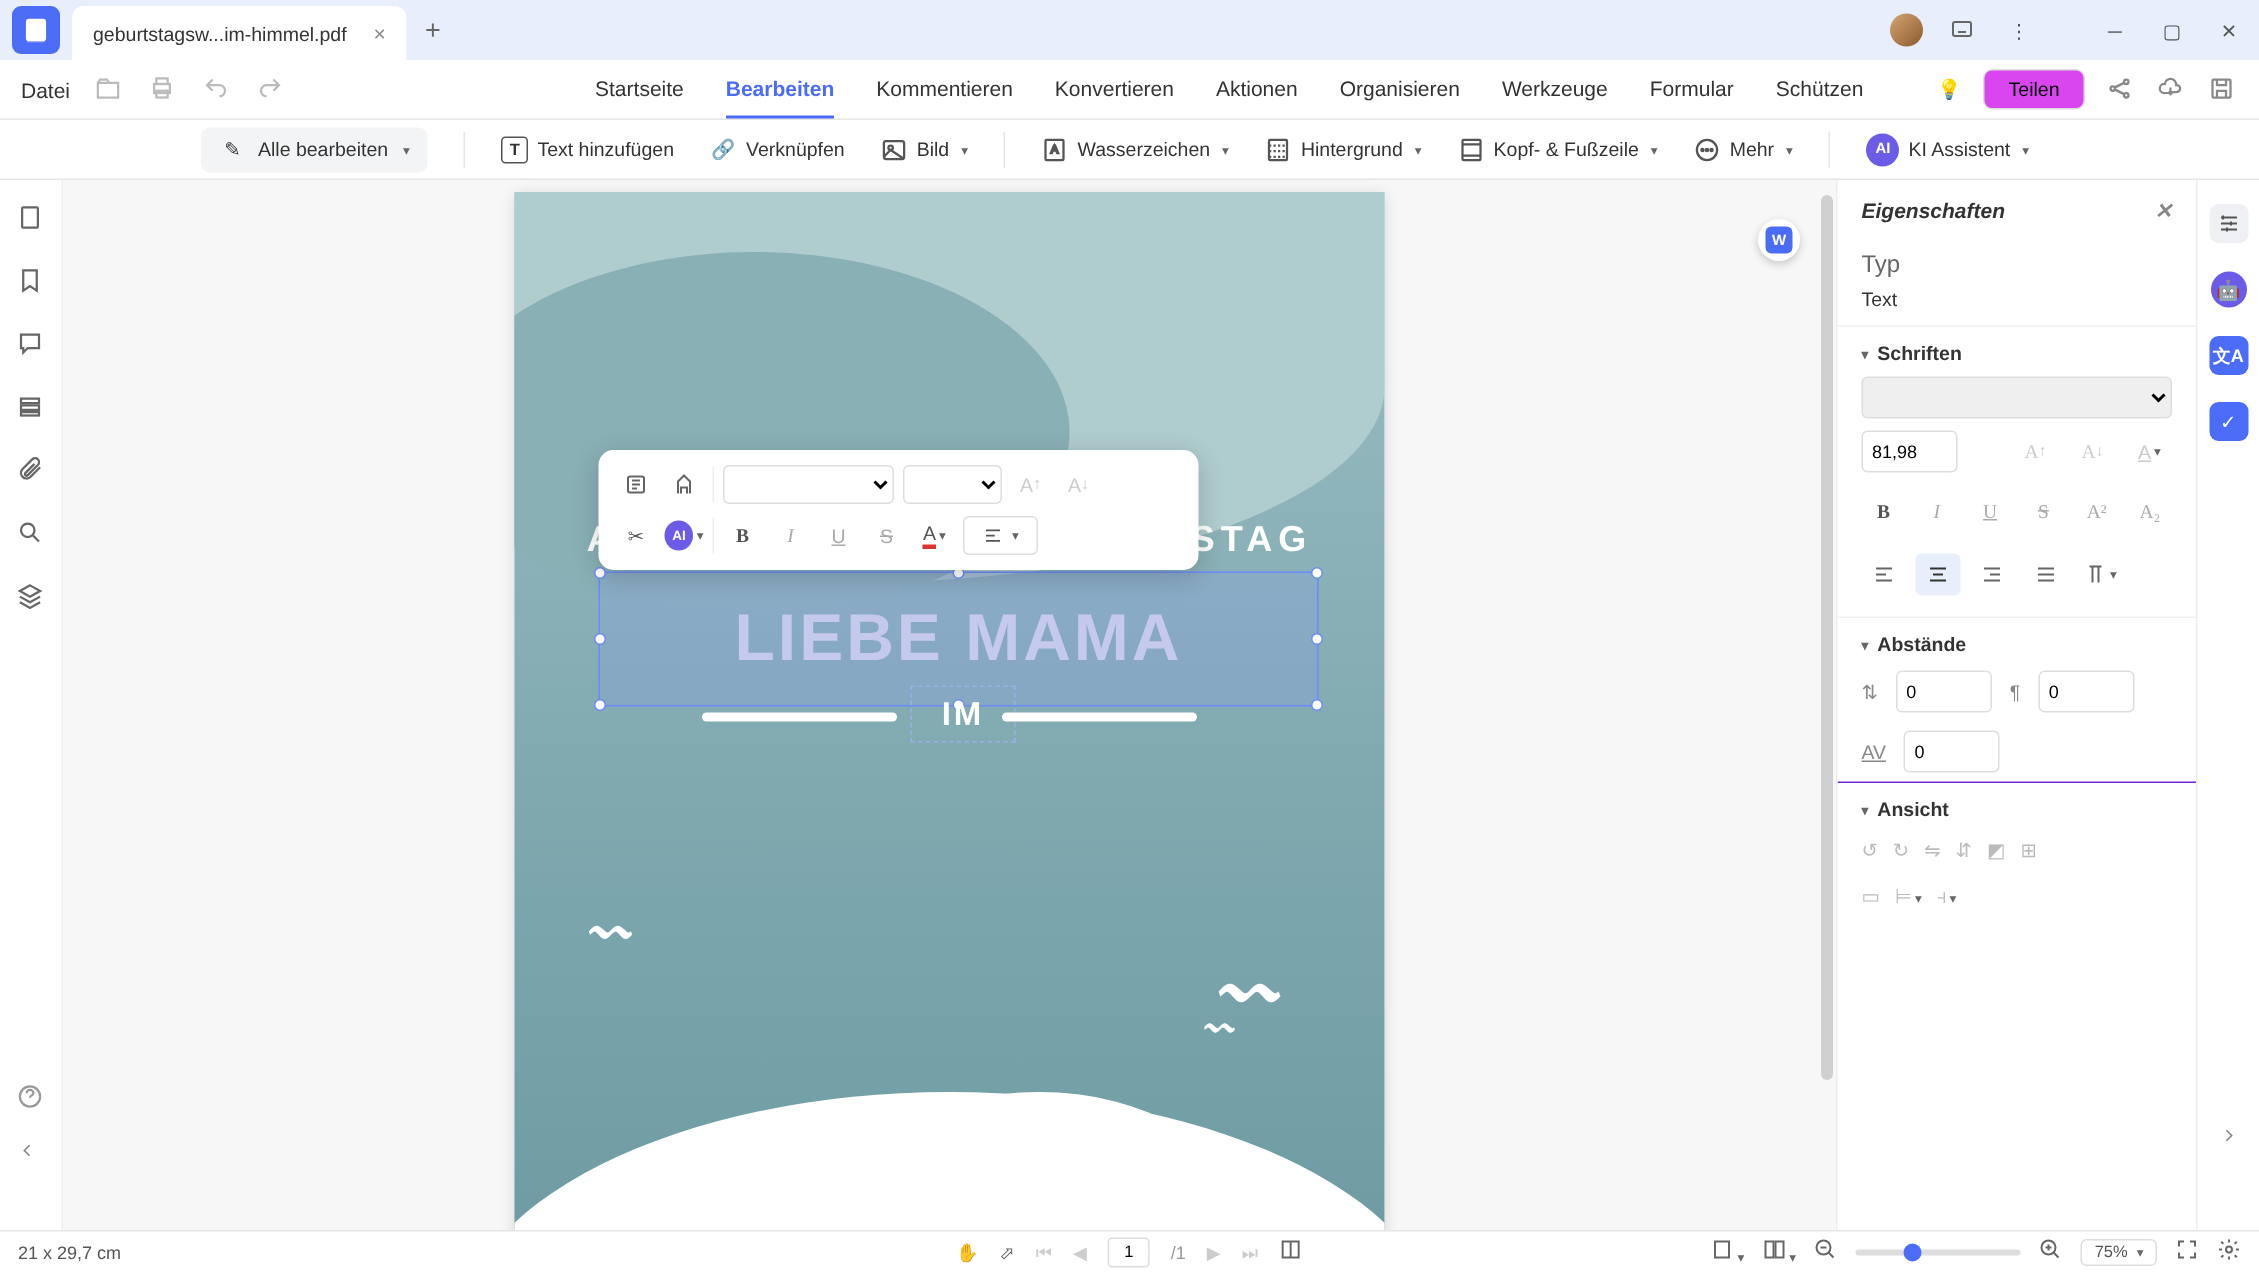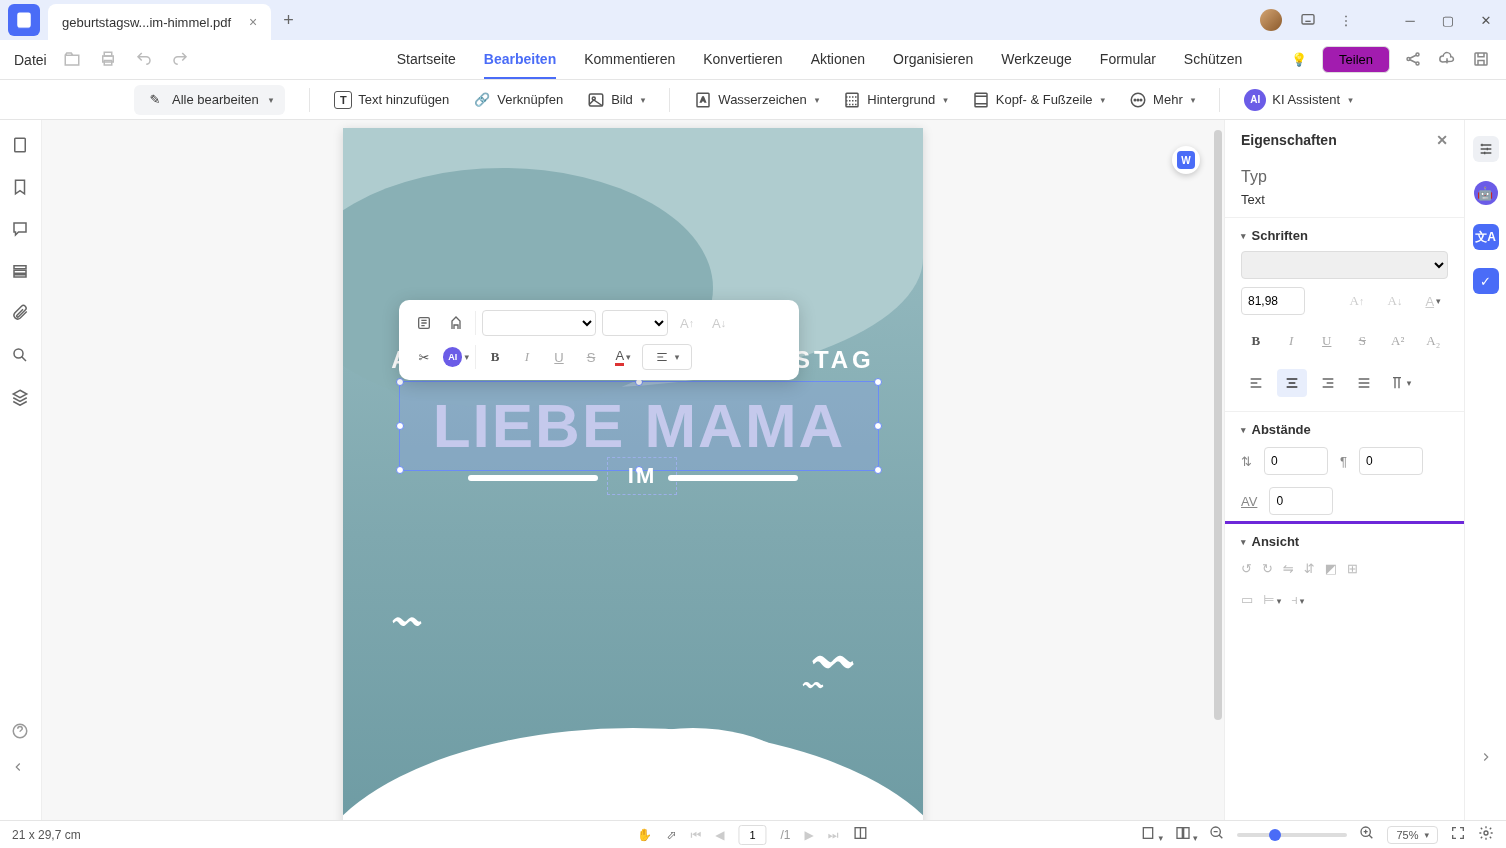--- a/index.html
+++ b/index.html
@@ -13,56 +13,56 @@
 .title-right { margin-left:auto; display:flex; align-items:center; gap:14px; }
 .avatar { width:22px; height:22px; border-radius:50%; background:linear-gradient(135deg,#d4a574,#8b5a2b); }
 .win-btn { width:24px; height:24px; display:flex; align-items:center; justify-content:center; color:#555; }
 .menubar { height:40px; border-bottom:1px solid #e5e5e5; display:flex; align-items:center; padding:0 14px; gap:6px; }
 .menu-left { display:flex; align-items:center; gap:16px; }
 .menu-ic { width:20px; height:20px; color:#999; }
 .menu-tabs { display:flex; gap:28px; margin-left:200px; }
 .menu-tab { color:#333; padding:10px 0; font-size:14px; cursor:pointer; }
 .menu-tab.active { color:#4a6cf7; border-bottom:2px solid #4a6cf7; font-weight:600; }
 .menu-right { margin-left:auto; display:flex; align-items:center; gap:14px; }
-.share-btn { border:1px solid #ddd; border-radius:6px; padding:5px 16px; background:#a21caf; font-size:13px; }
+.share-btn { border:1px solid #ddd; border-radius:6px; padding:5px 16px; background:#d946ef; font-size:13px; }
 .toolbar { height:40px; border-bottom:1px solid #e5e5e5; display:flex; align-items:center; padding:0 14px; gap:24px; }
 .tool-main { background:#f3f4f6; border-radius:6px; padding:6px 12px; display:flex; align-items:center; gap:8px; margin-left:120px; }
 .tool-item { display:flex; align-items:center; gap:6px; font-size:13px; color:#333; cursor:pointer; }
 .tool-ic { width:18px; height:18px; display:flex; align-items:center; justify-content:center; }
 .chev { font-size:9px; color:#666; margin-left:2px; }
 .divider { width:1px; height:24px; background:#e5e5e5; }
 .ai-badge { background:#6b5ce7; color:#fff; border-radius:50%; width:22px; height:22px; display:flex; align-items:center; justify-content:center; font-size:10px; font-weight:700; }
 .main { display:flex; height:calc(100% - 148px); }
 .left-rail { width:42px; border-right:1px solid #eee; display:flex; flex-direction:column; align-items:center; padding-top:16px; gap:22px; }
 .rail-ic { width:20px; height:20px; color:#555; cursor:pointer; }
 .left-rail .bottom { margin-top:auto; margin-bottom:40px; display:flex; flex-direction:column; gap:18px; align-items:center; }
 .canvas-area { flex:1; background:#f7f7f7; position:relative; overflow:hidden; display:flex; justify-content:center; padding-top:8px; }
 .page { width:580px; height:740px; background:linear-gradient(180deg,#9bbfc4 0%,#7fa8af 55%,#6c9aa2 100%); position:relative; box-shadow:0 2px 10px rgba(0,0,0,.15); overflow:hidden; }
 .wave1 { position:absolute; top:0; left:0; right:0; height:260px; background:#afcccf; border-radius:0 0 60% 40% / 0 0 50% 30%; }
 .wave2 { position:absolute; top:40px; left:-50px; width:420px; height:240px; background:#89b0b5; border-radius:50%; }
 .cloud { position:absolute; bottom:-60px; left:-40px; right:-40px; height:200px; background:#fff; border-radius:60% 60% 0 0 / 100% 100% 0 0; }
 .cloud2 { position:absolute; bottom:-20px; left:220px; width:260px; height:160px; background:#fff; border-radius:50%; }
 .bird { position:absolute; color:#fff; font-size:28px; }
 .txt1 { position:absolute; top:218px; left:0; right:0; text-align:center; color:#fff; font-weight:700; font-size:24px; letter-spacing:4px; }
 .txt2-box { position:absolute; top:253px; left:56px; width:480px; height:90px; border:1px solid #6b8bf7; background:rgba(140,160,230,.3); }
-.txt2 { color:#c5c9ec; font-weight:800; font-size:62px; text-align:center; letter-spacing:2px; line-height:88px; }
+.txt2 { color:#c5c9ec; font-weight:800; font-size:44px; text-align:center; letter-spacing:2px; line-height:88px; }
 .handle { position:absolute; width:8px; height:8px; background:#fff; border:1px solid #6b8bf7; border-radius:50%; }
 .txt3-box { position:absolute; top:329px; left:264px; width:70px; height:38px; border:1px dashed #9cb0e8; text-align:center; color:#fff; font-weight:700; font-size:22px; line-height:36px; letter-spacing:2px; }
 .rule { position:absolute; top:347px; height:6px; background:#fff; border-radius:3px; }
 .txt4-box { position:absolute; top:370px; left:142px; width:300px; height:86px; border:1px dashed #9cb0e8; text-align:center; color:#fff; font-weight:800; font-size:58px; line-height:84px; }
 .float-toolbar { position:absolute; top:172px; left:56px; width:400px; background:#fff; border-radius:10px; box-shadow:0 4px 18px rgba(0,0,0,.18); padding:6px; }
 .ft-row { display:flex; align-items:center; gap:6px; padding:4px 6px; }
 .ft-ic { width:26px; height:26px; display:flex; align-items:center; justify-content:center; color:#555; border-radius:4px; cursor:pointer; }
 .ft-sel { border:1px solid #ddd; border-radius:4px; height:26px; background:#fff; }
 .ft-vdiv { width:1px; height:24px; background:#eee; }
 .badge-w { position:absolute; top:26px; right:24px; width:28px; height:28px; background:#fff; border-radius:50%; box-shadow:0 2px 6px rgba(0,0,0,.2); display:flex; align-items:center; justify-content:center; }
 .badge-w-inner { width:18px; height:18px; background:#4a6cf7; border-radius:4px; color:#fff; font-size:10px; font-weight:700; display:flex; align-items:center; justify-content:center; }
 .scroll-v { position:absolute; right:2px; top:10px; width:8px; height:590px; background:#d0d0d0; border-radius:4px; }
 .props { width:240px; border-left:1px solid #eee; padding:0; overflow-y:auto; }
-.props-hd { display:flex; align-items:center; justify-content:space-between; padding:12px 16px 8px; font-weight:600; font-size:14px; }
+.props-hd { display:flex; align-items:center; justify-content:space-between; padding:12px 16px 8px; font-weight:600; font-size:14px;font-style:italic; }
 .props-sec { padding:6px 16px 10px; border-bottom:1px solid #f0f0f0; }
 .props-lbl { font-size:16px; color:#666; margin:6px 0; }
 .sec-hd { display:flex; align-items:center; gap:6px; font-size:13px; font-weight:600; color:#333; padding:10px 16px 4px; }
 .sec-hd .tri { font-size:9px; color:#666; }
 .font-sel { width:100%; height:28px; border:1px solid #ddd; border-radius:4px; margin:4px 0 8px; }
 .size-row { display:flex; align-items:center; gap:8px; padding:0 16px 8px; }
 .size-inp { width:64px; height:28px; border:1px solid #ddd; border-radius:4px; padding:0 6px; font-size:12px; }
 .fmt-row { display:flex; gap:6px; padding:4px 16px 10px; align-items:center; }
 .fmt-btn { width:30px; height:28px; display:flex; align-items:center; justify-content:center; border-radius:4px; color:#555; cursor:pointer; font-family:Georgia,serif; }
 .fmt-btn.sel { background:#e8eefc; color:#333; }
@@ -414,21 +414,21 @@
     <div class="sec-hd">
         <span class="tri">▾</span>
         <span>Abstände</span>
       </div>
     <div class="sp-row">
       <span style="color:#888">⇅</span>
       <input class="sp-inp" value="0" style="">
       <span style="color:#888">¶</span>
       <input class="sp-inp" value="0" style="">
     </div>
-    <div class="sp-row" style="border-bottom:3px solid #6d28d9;">
+    <div class="sp-row" style="border-bottom:1px solid #6d28d9;">
       <span style="color:#888;text-decoration:underline">AV</span>
       <input class="sp-inp" value="0" style="">
     </div>
     <div class="sec-hd">
         <span class="tri">▾</span>
         <span>Ansicht</span>
       </div>
     <div class="act-row">
       <span>↺</span>
       <span>↻</span>

